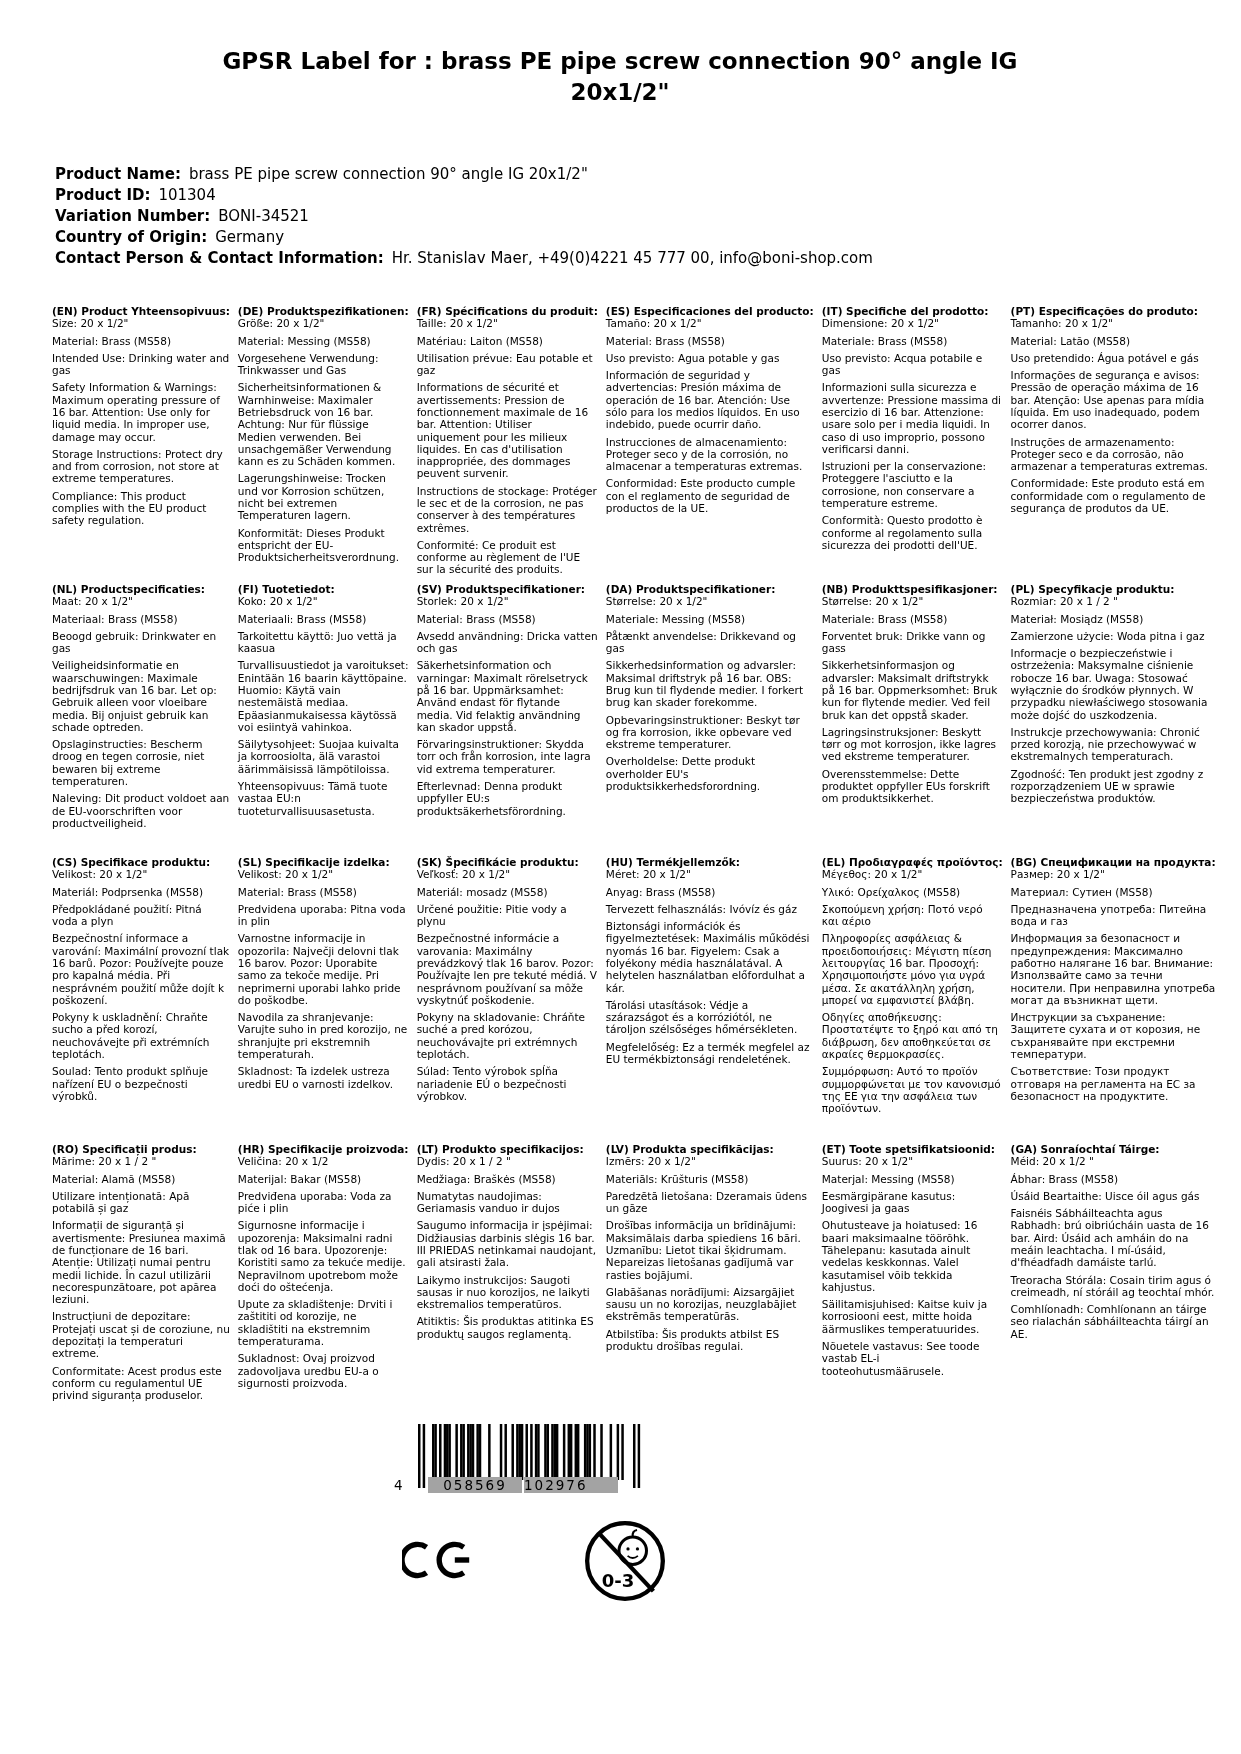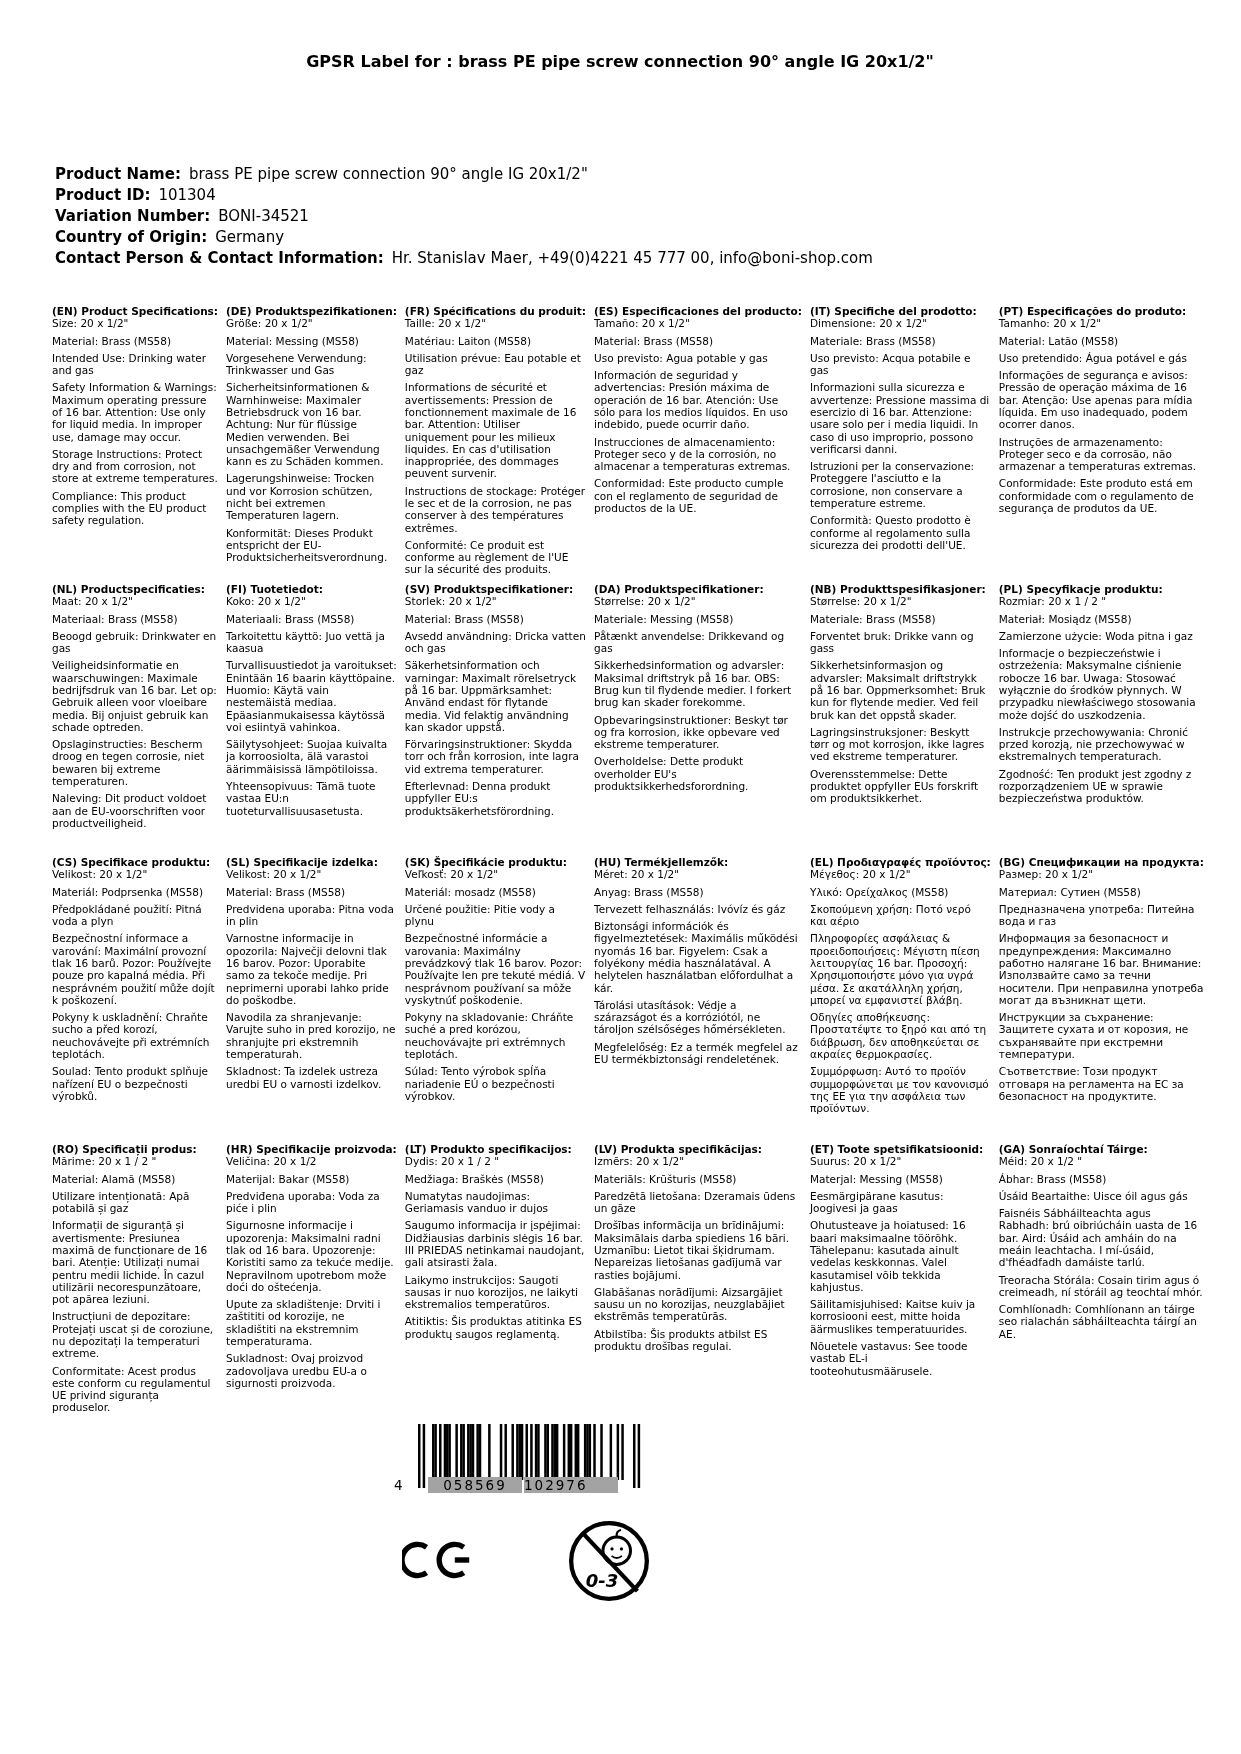--- a/index.html
+++ b/index.html
@@ -2,60 +2,60 @@
 <html><head>
 <meta charset="utf-8">
 <style>
   html,body{margin:0;padding:0;background:#888;}
   .page{
     position:relative;width:1241px;height:1754px;background:#ffffff;
     font-family:"DejaVu Sans",sans-serif;color:#000;overflow:hidden;margin:0 auto;
   }
   .title{
     position:absolute;top:46px;left:190px;width:860px;text-align:center;
-    font-size:16px;font-weight:bold;line-height:31px;
+    font-size:23px;font-weight:bold;line-height:31px;
   }
   .product-info{position:absolute;top:141px;left:55px;font-size:15px;margin-top:24px;}
   .info-line{height:21px;white-space:nowrap;}
   .info-label{font-weight:bold;margin-right:8px;}
   .specs-grid{
     position:absolute;top:305px;left:52px;width:1060px;
     display:grid;grid-template-columns:repeat(6,1fr);column-gap:8px;
     grid-template-rows:278px 273px 287px auto;
   }
   .spec-cell{position:relative;font-size:10.5px;line-height:1.17;overflow-wrap:break-word;}
   .spec-h{font-weight:bold;white-space:nowrap;background:#fff;}
   .spec-line{margin:0 0 5px 0;}
   .barcode{position:absolute;left:390px;top:1424px;width:256px;height:80px;}
   .barcode svg{position:absolute;left:28px;top:0;}
   .bc-digit{position:absolute;top:53px;font-size:13.5px;background:#a3a3a3;}
   .bc-lead{left:4px;background:transparent;}
   .bc-g1{left:38px;width:94px;text-align:center;letter-spacing:2px;}
   .bc-g2{left:134px;width:94px;text-align:left;letter-spacing:2px;}
   .ce-mark{position:absolute;left:402px;top:1528px;}
-  .age-warning{position:absolute;left:566px;top:1516px;font-style:italic;}
+  .age-warning{position:absolute;left:582px;top:1516px;}
 </style>
 </head>
 <body>
 
 <div class="page">
 
   <div class="title">GPSR Label for : brass PE pipe screw connection 90° angle IG 20x1/2"</div>
 
   <div class="product-info">
       <div class="info-line"><span class="info-label">Product Name:</span><span class="info-value">brass PE pipe screw connection 90° angle IG 20x1/2"</span></div>
       <div class="info-line"><span class="info-label">Product ID:</span><span class="info-value">101304</span></div>
       <div class="info-line"><span class="info-label">Variation Number:</span><span class="info-value">BONI-34521</span></div>
       <div class="info-line"><span class="info-label">Country of Origin:</span><span class="info-value">Germany</span></div>
       <div class="info-line"><span class="info-label">Contact Person &amp; Contact Information:</span><span class="info-value">Hr. Stanislav Maer, +49(0)4221 45 777 00, info@boni-shop.com</span></div>
     </div>
 
   <div class="specs-grid">
       <div class="spec-cell">
-        <div class="spec-h">(EN) Product Specifications:</div>
+        <div class="spec-h">(EN) Product Yhteensopivuus:</div>
         <p class="spec-line">Size: 20 x 1/2"</p>
         <p class="spec-line">Material: Brass (MS58)</p>
         <p class="spec-line">Intended Use: Drinking water and gas</p>
         <p class="spec-line">Safety Information &amp; Warnings: Maximum operating pressure of 16 bar. Attention: Use only for liquid media. In improper use, damage may occur.</p>
         <p class="spec-line">Storage Instructions: Protect dry and from corrosion, not store at extreme temperatures.</p>
         <p class="spec-line">Compliance: This product complies with the EU product safety regulation.</p>
       </div>
       <div class="spec-cell">
         <div class="spec-h">(DE) Produktspezifikationen:</div>
         <p class="spec-line">Größe: 20 x 1/2"</p>

